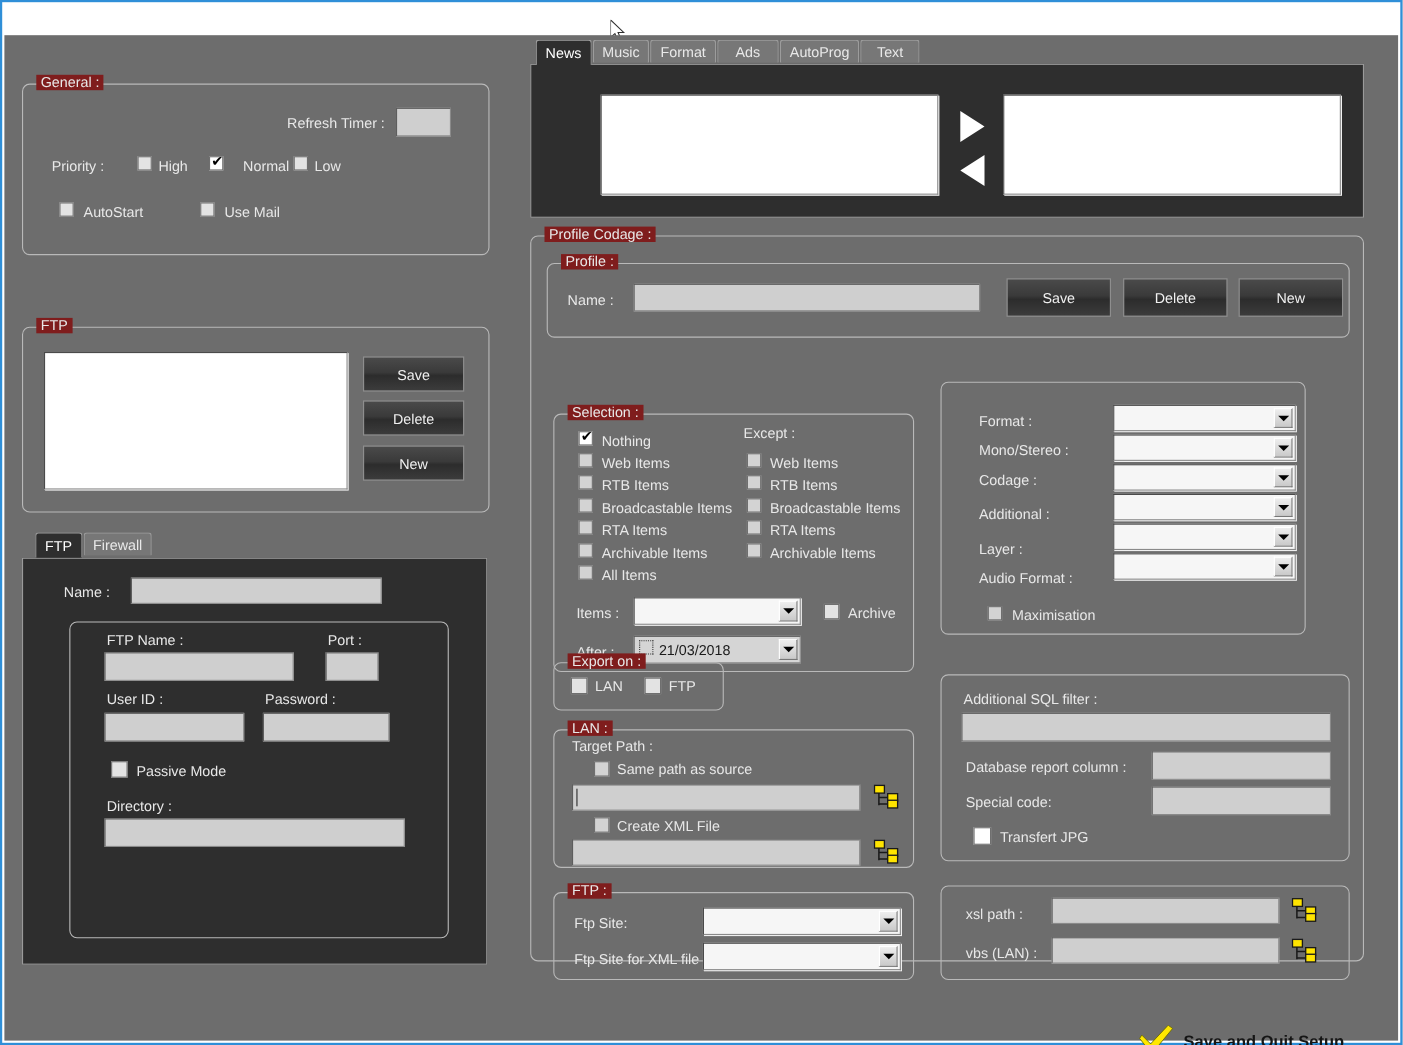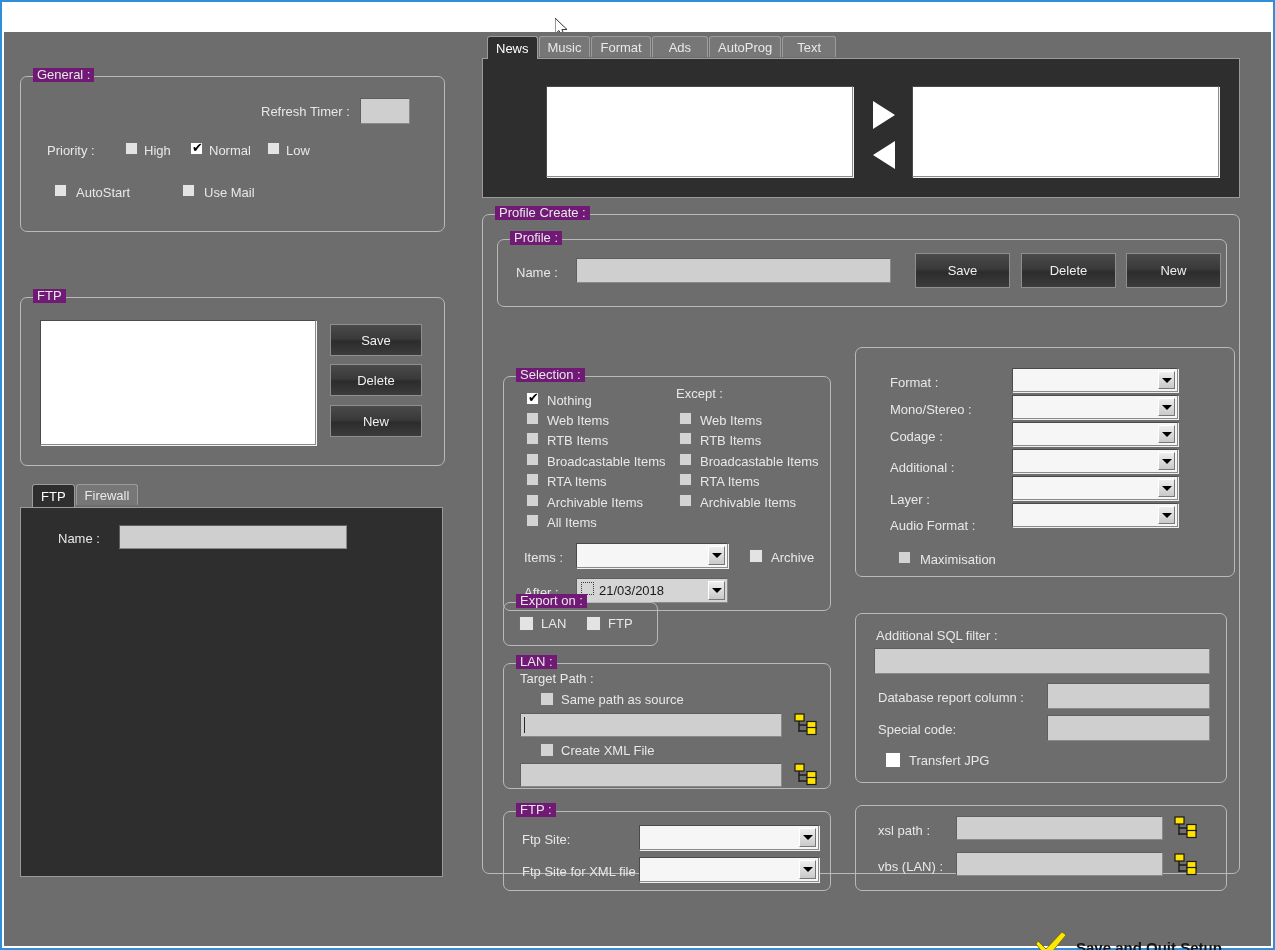--- a/index.html
+++ b/index.html
@@ -38,21 +38,21 @@
   
   .group {
     position: absolute;
     border: 1px solid #b9b9b9;
     border-radius: 7px;
   }
   .group > .gtitle {
     position: absolute;
     top: -9px; left: 12px;
     padding: 0 4px;
-    background: #701a75;
+    background: #7f1d1d;
     color: #e8e8e8;
     font-size: 13px;
     line-height: 14px;
     white-space: nowrap;
   }
 
   .lbl {
     position: absolute;
     color: #e8e8e8;
     font-size: 13px;
@@ -237,21 +237,21 @@
       </div>
 
       <span class="lbl" style="left:26px; top:66px;">Priority :</span>
 
       <div class="cbox unchecked" style="left:104px; top:65px;"></div>
       <span class="cblabel" style="left:123px; top:66px;">High</span>
 
       <div class="cbox" style="left:169px; top:65px;">
           <span class="tick">✔</span>
         </div>
-      <span class="cblabel" style="left:188px; top:66px;">Normal</span>
+      <span class="cblabel" style="left:200px; top:66px;">Normal</span>
 
       <div class="cbox unchecked" style="left:246px; top:65px;"></div>
       <span class="cblabel" style="left:265px; top:66px;">Low</span>
 
       <div class="cbox unchecked" style="left:33px; top:107px;"></div>
       <span class="cblabel" style="left:55px; top:108px;">AutoStart</span>
 
       <div class="cbox unchecked" style="left:161px; top:107px;"></div>
       <span class="cblabel" style="left:183px; top:108px;">Use Mail</span>
     </div>
@@ -279,20 +279,40 @@
       <div class="tab">
         <span>Firewall</span>
       </div>
     </div>
 
     <div class="panel-dark" style="left:16px; top:475px; width:423px; height:370px;">
 
       <span class="lbl" style="left:37px; top:23px;">Name :</span>
       <div class="field" style="left:98px; top:17px; width:228px; height:24px;"></div>
 
+      <div class="group dark" style="left:42px; top:57px; width:345px; height:288px;">
+
+        <span class="lbl" style="left:33px; top:8px;">FTP Name :</span>
+        <div class="field" style="left:31px; top:27px; width:172px; height:26px;"></div>
+
+        <span class="lbl" style="left:234px; top:8px;">Port :</span>
+        <div class="field" style="left:232px; top:27px; width:48px; height:26px;"></div>
+
+        <span class="lbl" style="left:33px; top:62px;">User ID :</span>
+        <div class="field" style="left:31px; top:82px; width:127px; height:26px;"></div>
+
+        <span class="lbl" style="left:177px; top:62px;">Password :</span>
+        <div class="field" style="left:175px; top:82px; width:115px; height:26px;"></div>
+
+        <div class="cbox unchecked" style="left:37px; top:126px; width:15px; height:15px;"></div>
+        <span class="cblabel" style="left:60px; top:127px;">Passive Mode</span>
+
+        <span class="lbl" style="left:33px; top:159px;">Directory :</span>
+        <div class="field" style="left:31px; top:178px; width:273px; height:26px;"></div>
+      </div>
     </div>
 
     <div class="tabstrip" style="left:483px; top:4px;">
       <div class="tab active">
         <span>News</span>
       </div>
       <div class="tab">
         <span>Music</span>
       </div>
       <div class="tab">
@@ -313,21 +333,21 @@
 
       <div class="whitebox" style="left:63px; top:27px; width:307px; height:91px;"></div>
 
       <div class="arrowglyph right" style="left:390px; top:42px;"></div>
       <div class="arrowglyph left" style="left:390px; top:82px;"></div>
 
       <div class="whitebox" style="left:429px; top:27px; width:307px; height:91px;"></div>
     </div>
 
     <div class="group" style="left:478px; top:182px; width:758px; height:660px;">
-      <span class="gtitle">Profile Create :</span>
+      <span class="gtitle">Profile Codage :</span>
 
       <div class="group" style="left:14px; top:24px; width:730px; height:68px;">
         <span class="gtitle">Profile :</span>
 
         <span class="lbl" style="left:18px; top:25px;">Name :</span>
         <div class="field" style="left:78px; top:18px; width:315px; height:25px;"></div>
 
         <div class="btn" style="left:417px; top:13px; width:95px; height:35px;">
           <span>Save</span>
         </div>
@@ -396,21 +416,21 @@
         <span class="lbl" style="left:20px; top:208px;">After :</span>
         <div class="datebox" style="left:72px; top:201px; width:152px; height:25px;">
           <span class="dcheck"></span>
           <span class="dval">21/03/2018</span>
           <span class="dspin">
               <span class="tri"></span>
             </span>
         </div>
       </div>
 
-      <div class="group" style="left:372px; top:132px; width:380px; height:230px;">
+      <div class="group" style="left:372px; top:132px; width:332px; height:230px;">
 
         <span class="lbl" style="left:34px; top:27px;">Format :</span>
         <div class="combo" style="left:156px; top:20px; width:166px; height:24px;">
           <span class="cval"></span>
           <span class="arrowbtn">
               <span class="tri"></span>
             </span>
         </div>
 
         <span class="lbl" style="left:34px; top:54px;">Mono/Stereo :</span>

